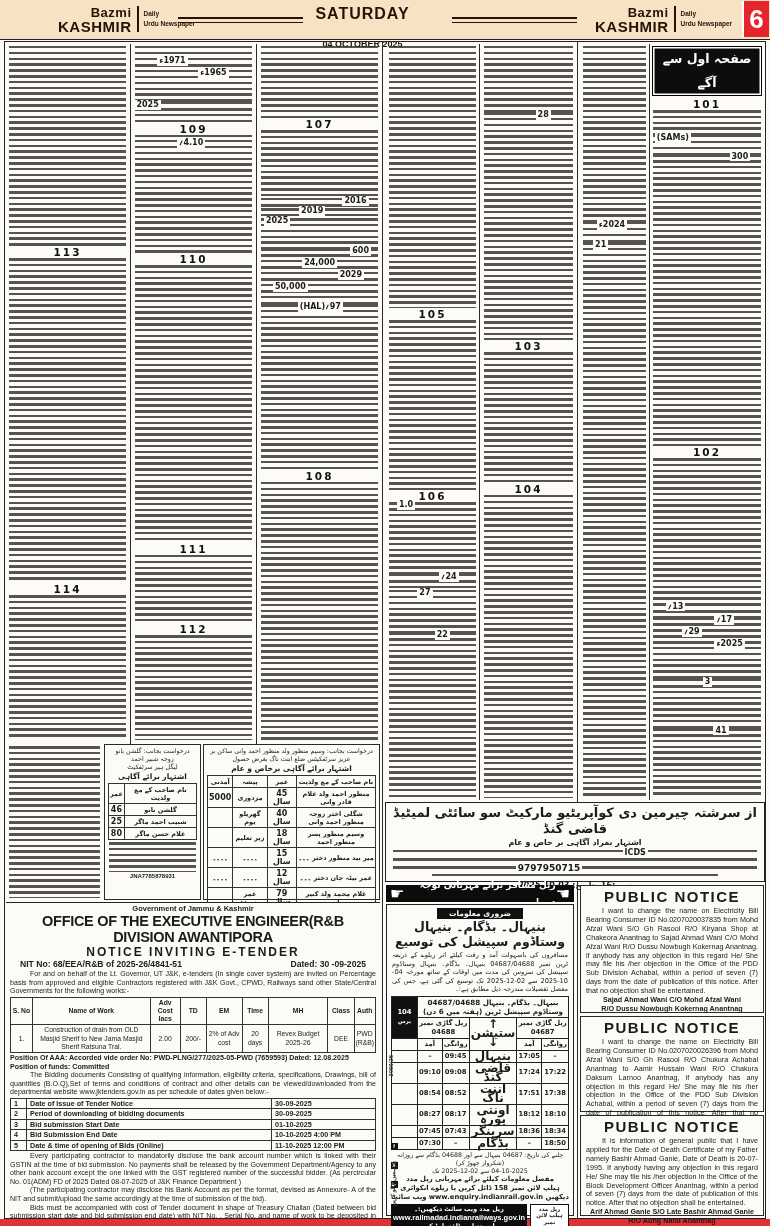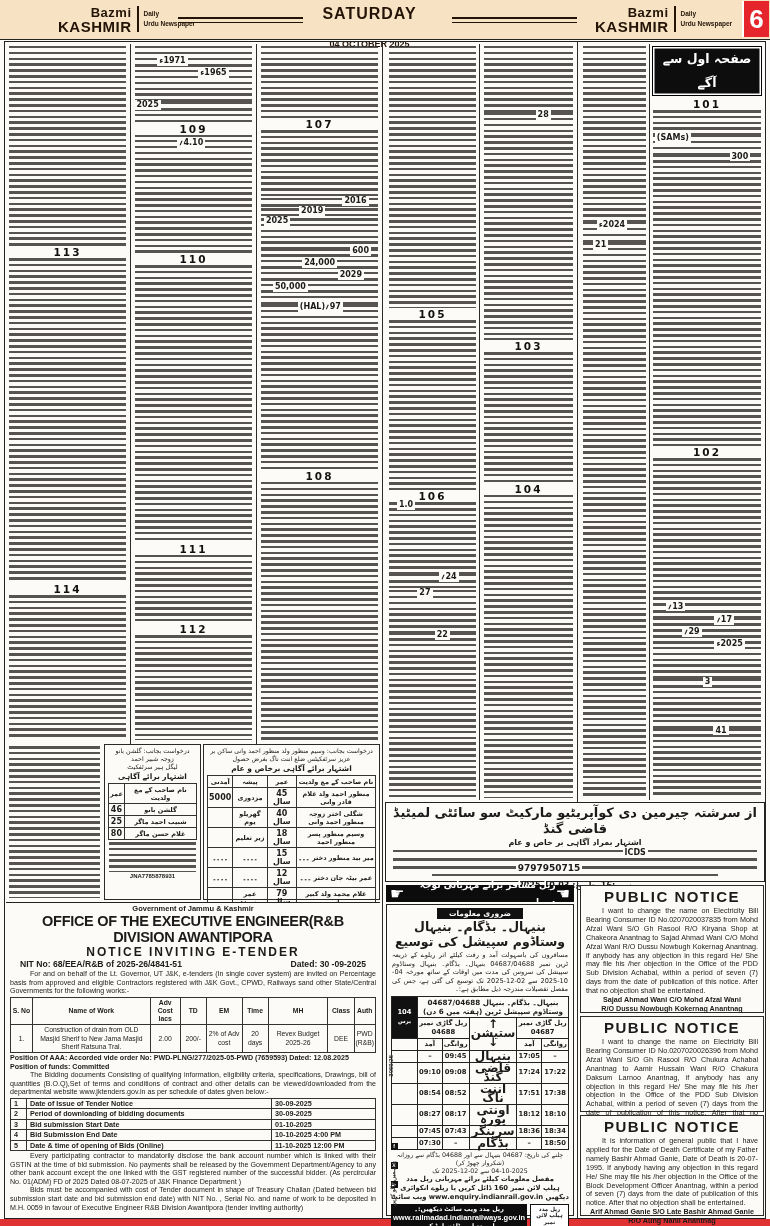--- a/index.html
+++ b/index.html
@@ -96,21 +96,21 @@
           <div class="t1">Bazmi</div>
           <div class="t2">KASHMIR</div>
         </div>
       <div class="bar"></div>
       <div class="tag">
           <div>Daily</div>
           <div>Urdu  Newspaper</div>
         </div>
     </div>
     <div class="dbl" style="left:178px;top:17px;width:125px"></div>
-    <div class="dayblk" style="left:307px;width:125px">
+    <div class="dayblk" style="left:300px;width:125px">
       <div class="d1">SATURDAY</div>
       <div class="d2">04 OCTOBER 2025</div>
     </div>
     <div class="dbl" style="left:452px;top:17px;width:125px"></div>
     <div class="mast" style="left:595px">
       <div class="nm">
           <div class="t1">Bazmi</div>
           <div class="t2">KASHMIR</div>
         </div>
       <div class="bar"></div>
@@ -354,20 +354,21 @@
             <td>10-10-2025  4:00 PM</td>
           </tr>
       <tr>
             <td>5</td>
             <td>Date &amp; time of opening of Bids (Online)</td>
             <td>11-10-2025  12:00 PM</td>
           </tr>
     </tbody>
       </table>
     <p class="ind">Every participating contractor to mandatorily disclose the bank account number which is linked with their GSTIN at the time of bid submission. No payments shall be released by the Government Department/Agency to any other bank account except the one linked with the GST registered number of the successful bidder. (As percircular No. 01(ADM) FD of 2025 Dated 08-07-2025 of J&amp;K Finance Department )</p>
+    <p class="ind">(The participating contractor may disclose his Bank Account as per the format, devised as  Annexure- A of the NIT and submit/upload the same accordingly at the time of  submission of the bid).</p>
     <p class="ind">Bids must be accompanied with cost of Tender document in shape of Treasury Challan (Dated between bid submission start date and bid submission end date) with NIT No. , Serial No. and name of work to be deposited in M.H. 0059 in  favour of Executive Engineer R&amp;B Division Awantipora (tender inviting authority)</p>
 
   </div>
 
   <div class="col rtl" style="left:388px;top:46px;width:89px;height:752px">
     <i class="ft" style="height:262px"></i>
     <div class="sec">105</div>
     <i class="ft" style="height:170px"></i>
     <div class="sec">106</div>
     <div class="tkrow">
@@ -541,21 +542,21 @@
             <td>–</td>
             <td class="urdu stn">بڈگام</td>
             <td>–</td>
             <td>18:50</td>
           </tr>
     </tbody>
       </table>
     <div class="rnote urdu">چلنے کی تاریخ: 04687 بنیہال سے اور 04688 بڈگام سے روزانہ (شکروار چھوڑ کر)</div>
     <div class="rnote urdu">04-10-2025 سے 02-12-2025 تک</div>
     <div class="rhelp urdu">مفصل معلومات کیلئے برائے مہربانی ریل مدد</div>
-    <div class="rhelp urdu">ہیلپ لائن نمبر 160 ڈائل کریں یا ریلوے انکوائری</div>
+    <div class="rhelp urdu">ہیلپ لائن نمبر 158 ڈائل کریں یا ریلوے انکوائری</div>
     <div class="rhelp" style="direction:ltr">ویب سائٹ www.enquiry.indianrail.gov.in دیکھیں</div>
     <div style="display:flex;gap:3px;align-items:stretch;margin-top:2px">
       <div class="madad" style="width:44px">
         <div class="m1 urdu">ریل مدد</div>
         <div class="m1 urdu">ہیلپ لائن نمبر</div>
         <div class="m139">139</div>
       </div>
       <div class="blackbars" style="flex:1">
         <div class="b1 urdu">ریل مدد ویب سائٹ دیکھیں:۔</div>
         <div class="b2">www.railmadad.indianrailways.gov.in</div>

